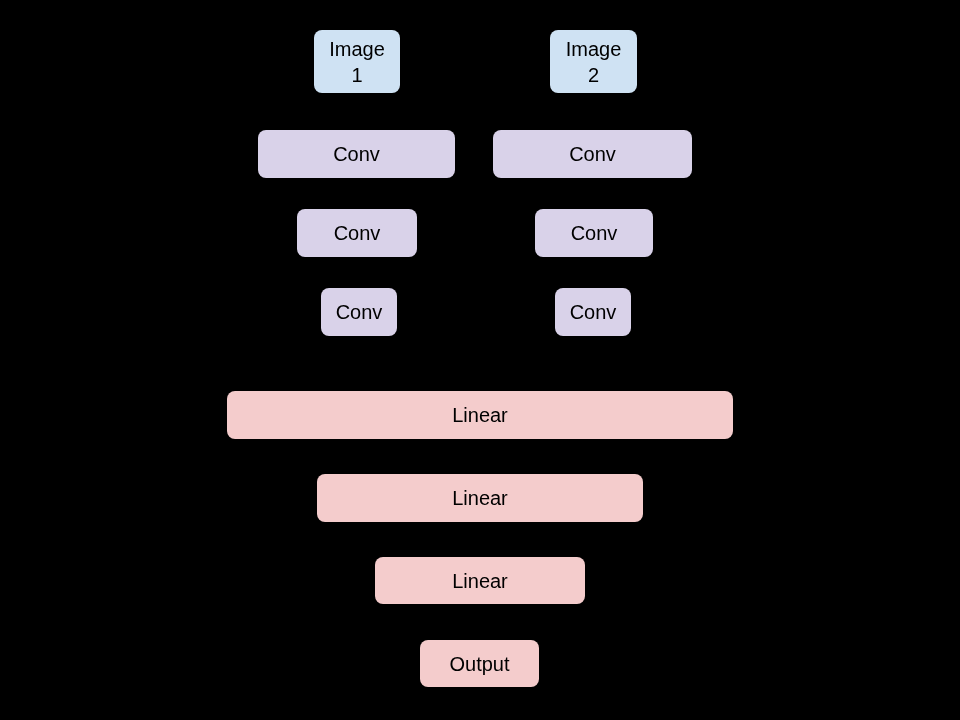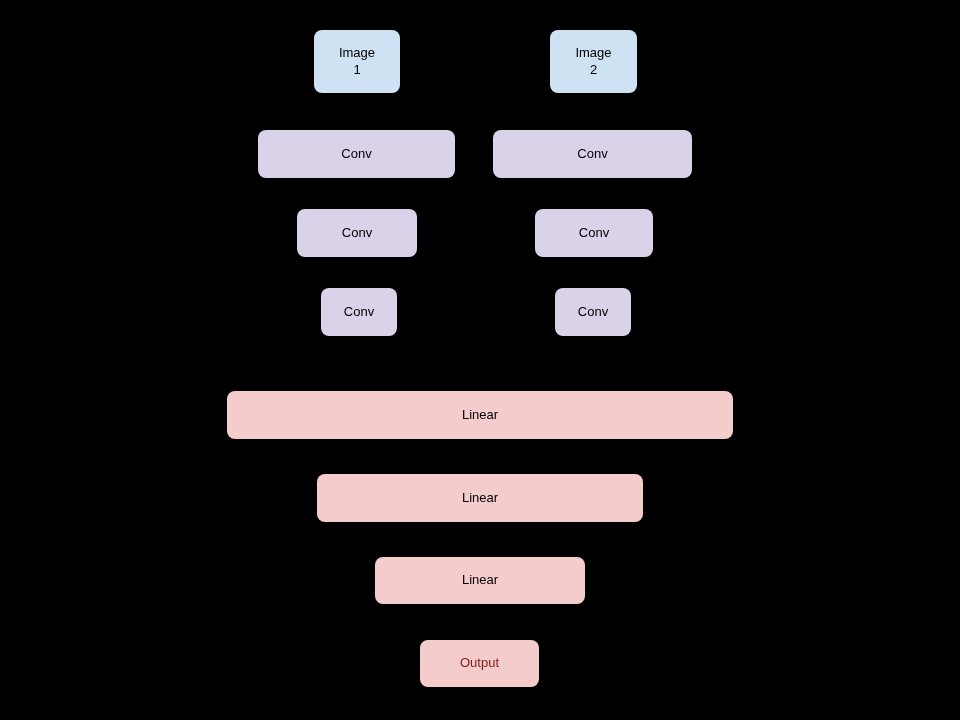--- a/index.html
+++ b/index.html
@@ -18,21 +18,21 @@
   .node {
     position: absolute;
     border-radius: 8px;
     display: flex;
     align-items: center;
     justify-content: center;
     box-sizing: border-box;
   }
   .node span {
     color: #000000;
-    font-size: 13px;
+    font-size: 20px;
     line-height: 1.3;
     text-align: center;
     white-space: pre-line;
   }
   
   .n-image1      { left:314px; top:30px;  width:86px;  height:63px; }
   .n-image2      { left:550px; top:30px;  width:87px;  height:63px; }
   .n-conv1-left  { left:258px; top:130px; width:197px; height:48px; }
   .n-conv1-right { left:493px; top:130px; width:199px; height:48px; }
   .n-conv2-left  { left:297px; top:209px; width:120px; height:48px; }
@@ -83,16 +83,16 @@
     <span style="color: rgb(0, 0, 0);">Linear</span>
   </div>
   <div class="node n-linear2" style="background-color: rgb(244, 204, 204);">
     <span style="color: rgb(0, 0, 0);">Linear</span>
   </div>
   <div class="node n-linear3" style="background-color: rgb(244, 204, 204);">
     <span style="color: rgb(0, 0, 0);">Linear</span>
   </div>
 
   <div class="node n-output" style="background-color: rgb(244, 204, 204);">
-    <span style="color: #7f1d1d;">Output</span>
+    <span style="color: #000000;">Output</span>
   </div>
 
 </div>
 
 </body></html>

